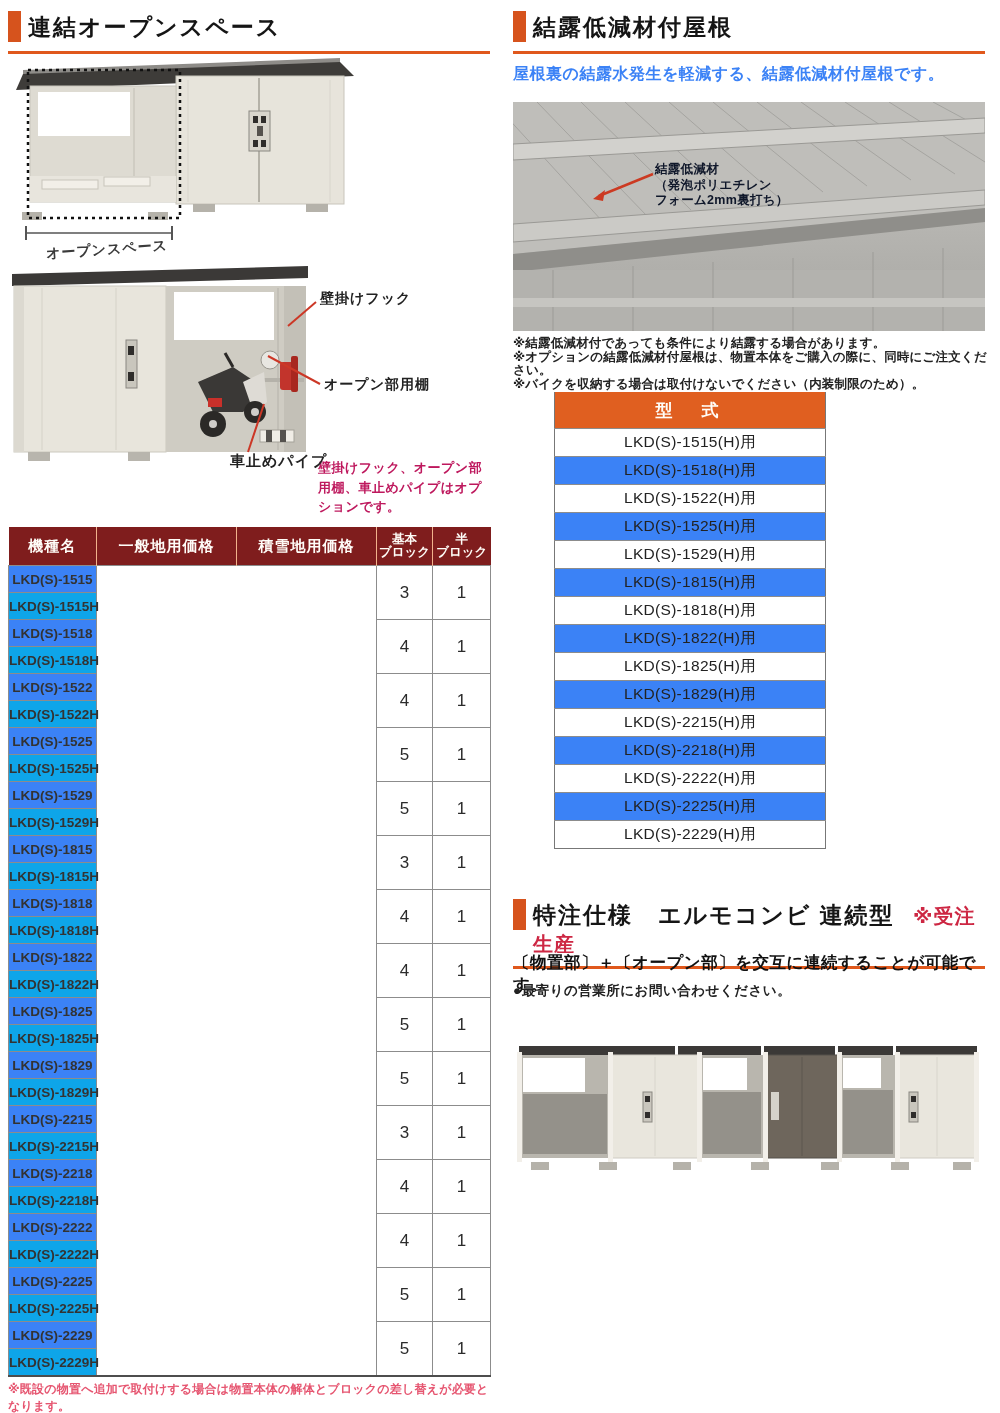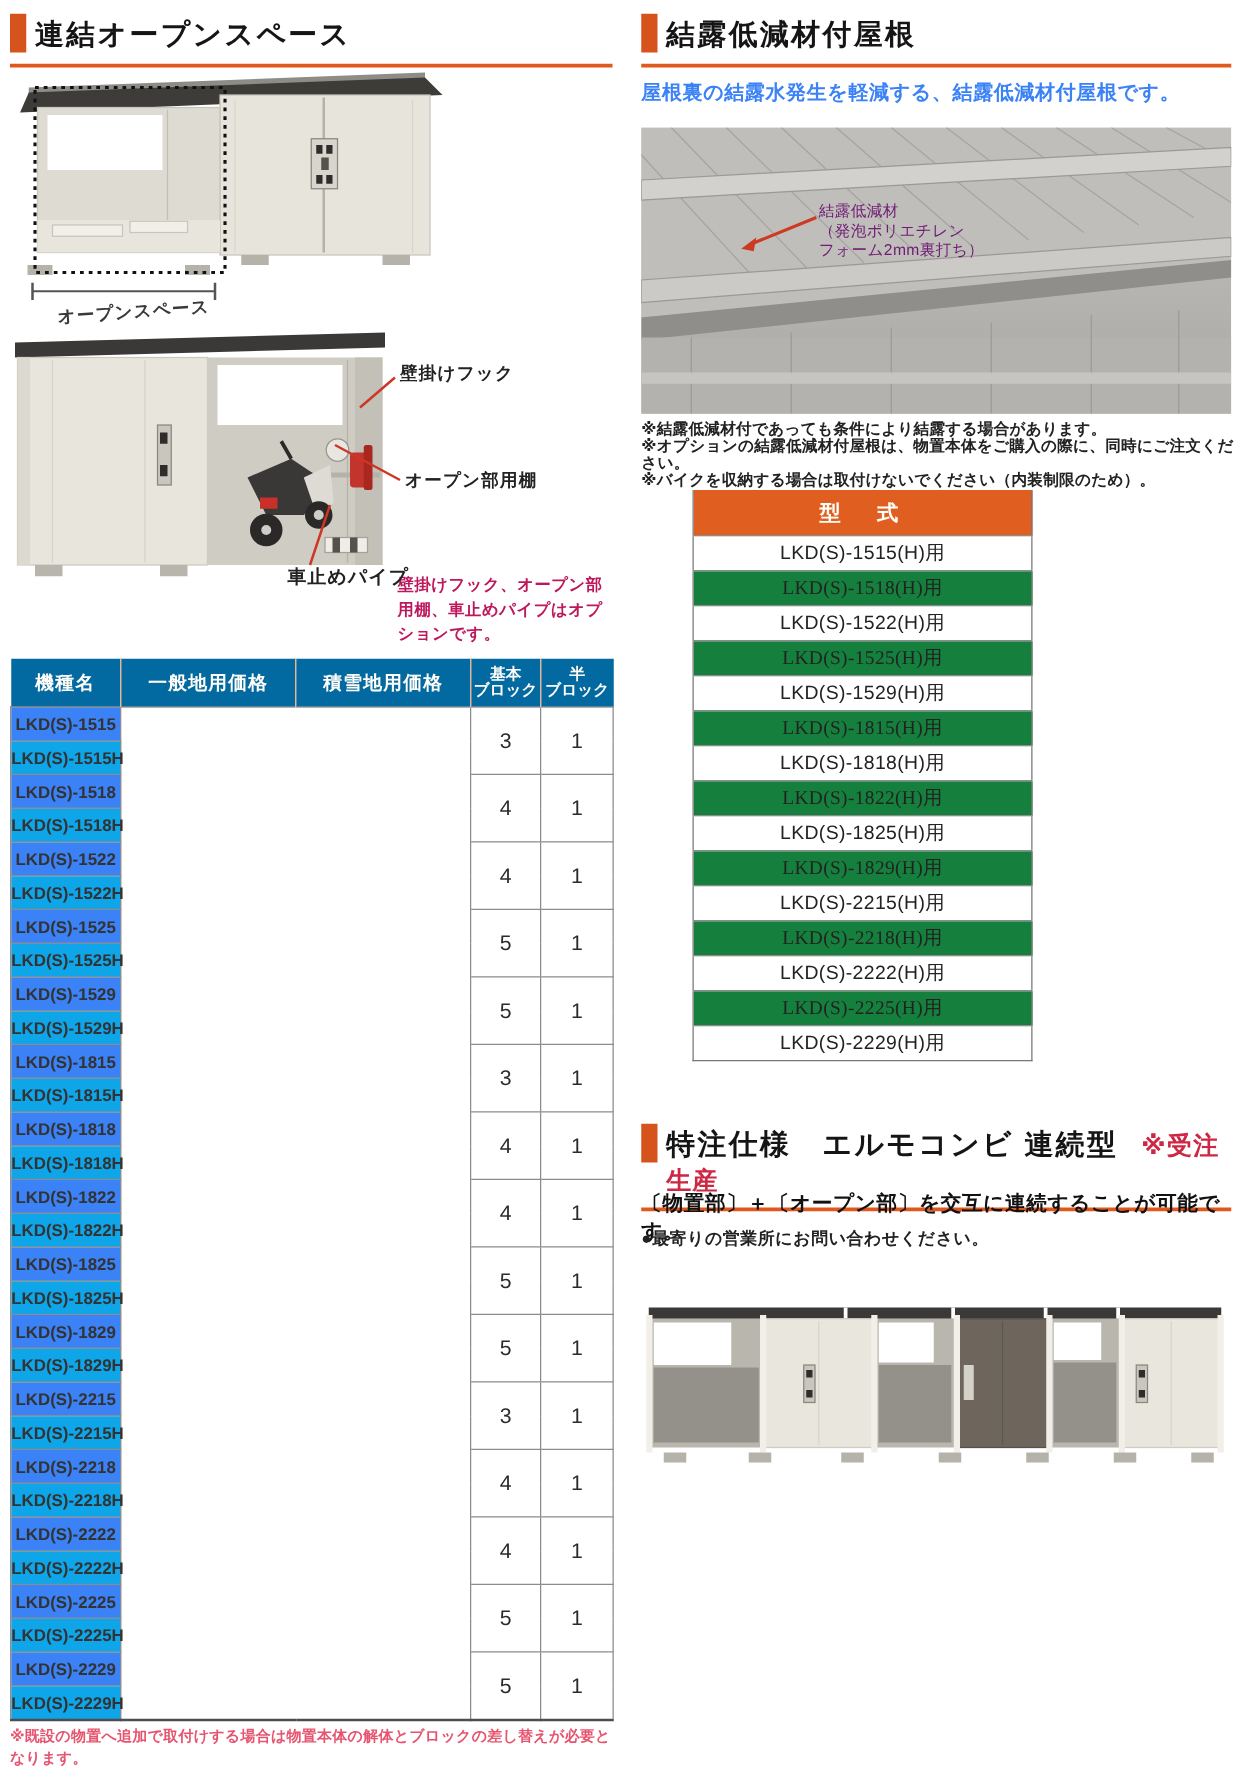--- a/index.html
+++ b/index.html
@@ -13,46 +13,46 @@
   .sec-head .bar{position:absolute;left:0;top:1px;width:13px;height:31px;background:#d6531d;}
   .sec-head .t{font-size:23px;font-weight:bold;letter-spacing:2px;color:#151515;}
   .sec-head .badge{font-size:20px;font-weight:bold;color:#cd2743;margin-left:14px;letter-spacing:1px;}
 
   .lead{font-size:16px;font-weight:bold;color:#3b82f6;letter-spacing:.5px;}
   .notes div{font-size:12.5px;font-weight:bold;color:#222;line-height:13.5px;letter-spacing:.2px;}
   .footnote{font-size:12px;font-weight:bold;color:#e65570;letter-spacing:.2px;}
 
   
   #price-table{border-collapse:collapse;table-layout:fixed;width:482px;border-bottom:2px solid #4d4d4d;}
-  #price-table thead th{background:#0369a1;color:#fffdf8;font-weight:bold;height:38px;
+  #price-table thead th{background:#7f1d1d;color:#fffdf8;font-weight:bold;height:38px;
        border-left:1px solid #f2b28c;vertical-align:middle;padding:0;}
   #price-table thead th:first-child{border-left:none;}
   #price-table thead th.w1{font-size:15px;letter-spacing:1px;}
   #price-table thead th.w2{font-size:12.5px;line-height:13px;letter-spacing:0;}
   #price-table tbody td{border:1px solid #8c8c8c;padding:0;}
   .model-cell{height:26px;background:#3b82f6;font-size:13.5px;font-weight:bold;color:#333;
               text-align:center;letter-spacing:0;}
   tr.shade .model-cell{background:#0ea5e9;}
   .blank-cell{background:#fff;}
   .num-cell{background:#fff;text-align:center;font-size:17px;color:#2b2b2b;}
 
   
   #model-table{border-collapse:collapse;table-layout:fixed;width:272px;border:1px solid #777;
                border-top:none;margin-left:41px;}
   #model-table thead th{background:#e05f20;color:#fffdf8;font-weight:bold;font-size:17px;
                height:34px;letter-spacing:6px;}
   #model-table tbody td{height:25px;border-top:1px solid #8c8c8c;text-align:center;
                font-size:15.5px;color:#222;background:#fff;letter-spacing:.3px;}
-  #model-table tbody tr.shade td{background:#15803d;font-family:Liberation Serif, serif;}
+  #model-table tbody tr.shade td{background:#3b82f6;}
 
   
   .p2-label{position:absolute;font-size:14px;font-weight:bold;color:#222;letter-spacing:1px;}
   .p2-option{position:absolute;font-size:13px;font-weight:bold;color:#be185d;line-height:1.5;
              letter-spacing:.5px;margin-top:44px;}
-  .p3-label{position:absolute;font-size:12.5px;font-weight:normal;color:#701a75;line-height:1.25;
+  .p3-label{position:absolute;font-size:12.5px;font-weight:bold;color:#0f172a;line-height:1.25;
             letter-spacing:.3px;}
   .dim-line{display:block;}
   .dim-caption{font-size:14px;font-weight:bold;color:#3a3a3a;transform:rotate(-4deg);
                margin:0 0 0 22px;letter-spacing:1px;}
   .r2-lead{font-size:16.5px;font-weight:bold;color:#111;letter-spacing:.5px;}
   .r2-bullet{font-size:13.5px;font-weight:bold;color:#222;letter-spacing:.5px;}
 </style>
 </head>
 <body>
 

